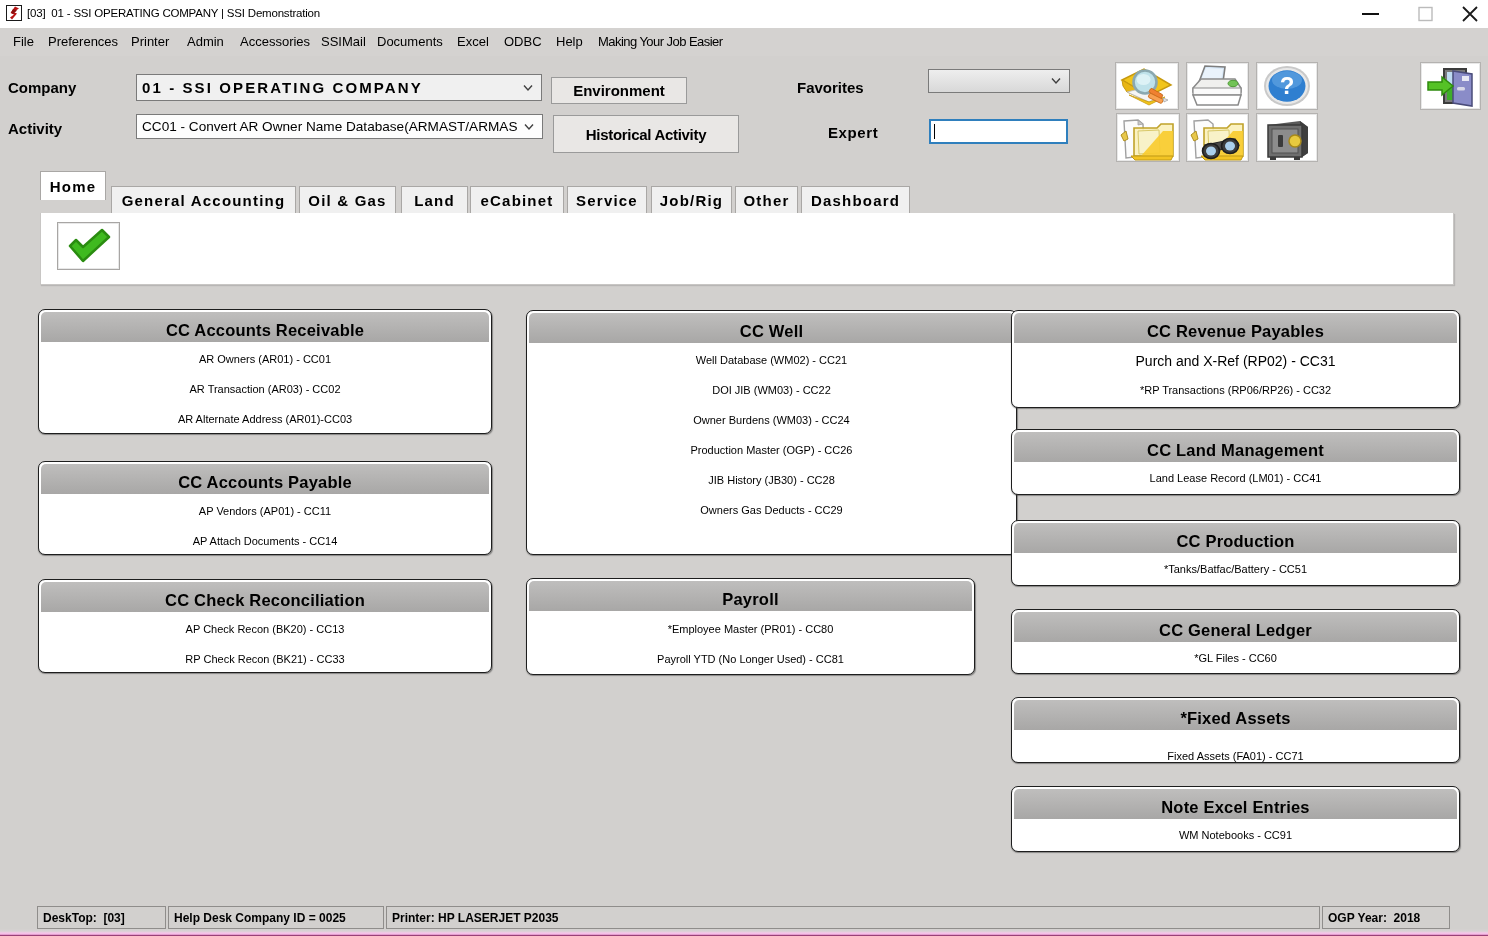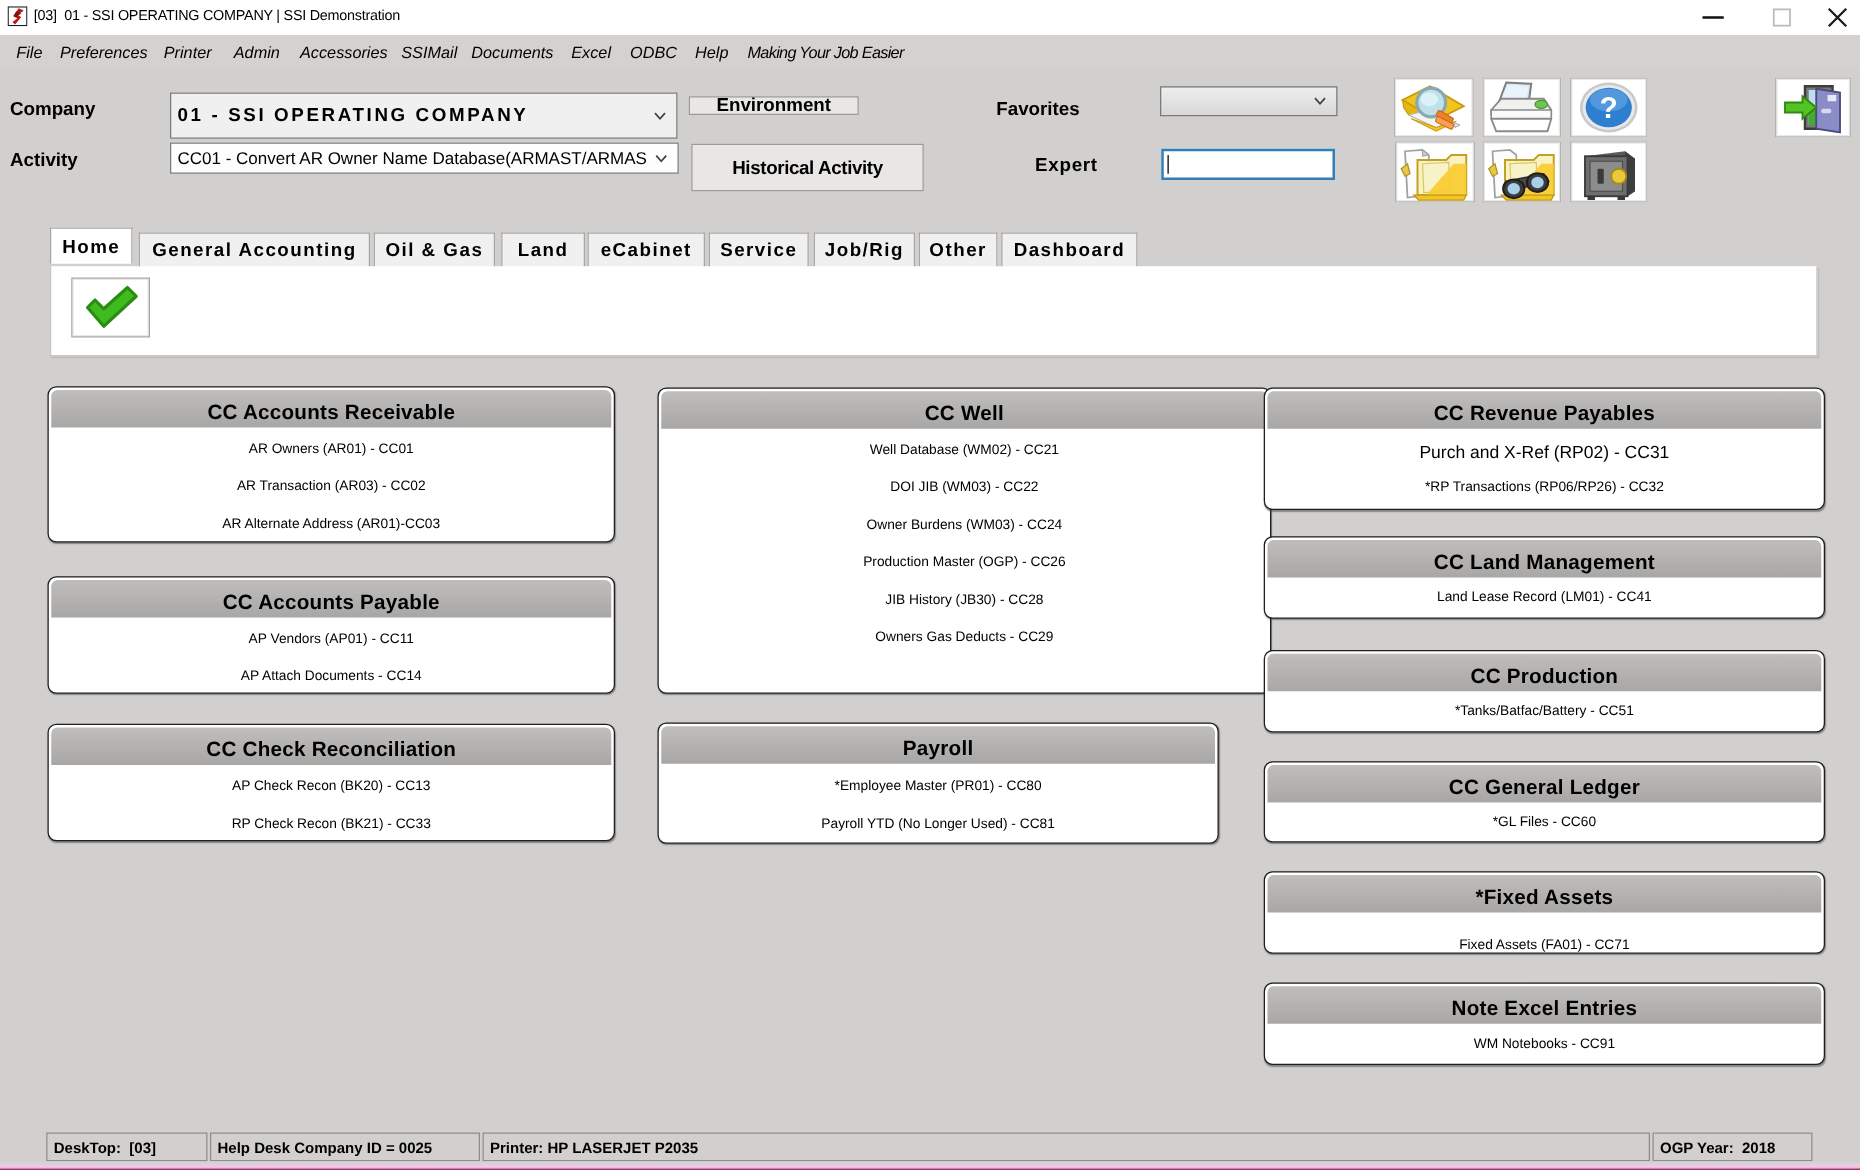--- a/index.html
+++ b/index.html
@@ -6,37 +6,37 @@
 html,body { width:1488px; height:936px; overflow:hidden; }
 body { font-family:"Liberation Sans", sans-serif; position:relative; background:#d2d0ce; }
 .abs { position:absolute; }
 
 
 #titlebar { position:absolute; left:0; top:0; width:1488px; height:28px; background:#ffffff; }
 #titletext { position:absolute; left:27px; top:7px; font-size:11.5px; letter-spacing:-0.2px; color:#000; white-space:pre; }
 
 
 #menubar { position:absolute; left:0; top:28px; width:1488px; height:28px; background:#d4d2d0; }
-.menuitem { position:absolute; top:6px; font-size:13px; color:#000;font-style:italic; }
+.menuitem { position:absolute; top:6px; font-size:13px; color:#000; }
 
 
 #main { position:absolute; left:0; top:56px; width:1488px; height:852px; background:#d2d0ce; }
 
 .lbl { position:absolute; font-weight:bold; font-size:15px; color:#000; }
 
 .combo { position:absolute; background:#f0f0f0; border:1px solid #7a7a7a; font-size:15px; display:flex; align-items:center; padding-left:5px; white-space:nowrap; overflow:hidden; }
 .combo .chev { position:absolute; right:8px; top:50%; margin-top:-4px; width:10px; height:8px; }
 
 .btn97 { position:absolute; background:#e9e7e5; border:1px solid #9a9a9a; font-weight:bold; font-size:15px; color:#000; display:flex; align-items:center; justify-content:center; }
 
 .iconbtn { position:absolute; background:#ffffff; border:1px solid #b4b2b0; box-shadow:inset 0 0 0 1px #e8e8e8; display:flex; align-items:center; justify-content:center; }
 
 
 .tab { position:absolute; top:186px; height:28px; background:#f0f0f0; border:1px solid #a9a7a5; border-bottom:none; font-weight:bold; font-size:15px; letter-spacing:1.2px; color:#000; display:flex; align-items:center; justify-content:center; }
-.tab.active { background:#ffffff; height:29px; top:182px; z-index:3;text-align:right; }
+.tab.active { background:#ffffff; height:29px; top:171px; z-index:3;text-align:right; }
 #tabpanel { position:absolute; left:40px; top:213px; width:1414px; height:72px; background:#ffffff; border:1px solid #c8c6c4; border-top:none; box-shadow:1px 1px 1px rgba(0,0,0,0.12); }
 
 
 .panel { position:absolute; background:#ffffff; border:1px solid #1e1e1e; border-radius:7px; padding:2px 2px 0 2px; box-shadow:0.5px 1px 1px rgba(60,60,60,0.5); }
 .panel h3 { height:30px; background:linear-gradient(#bfbebd,#a8a7a6); border-radius:5px 5px 0 0; font-size:16.5px; font-weight:bold; color:#000; text-align:center; line-height:29px; padding-top:4px; letter-spacing:0.2px; }
 .panel .it { height:30px; line-height:30px; text-align:center; font-size:11px; color:#000; }
 .panel .itbig { height:30px; line-height:32px; text-align:center; font-size:14px; color:#000; }
 
 
 .scell { position:absolute; top:906px; height:23px; border:1px solid #8f8d8b; font-weight:bold; font-size:12px; color:#000; display:flex; align-items:center; padding-left:5px; background:#d2d0ce; white-space:pre; }
@@ -74,26 +74,26 @@
   <div class="menuitem" style="left:377px">Documents</div>
   <div class="menuitem" style="left:457px">Excel</div>
   <div class="menuitem" style="left:504px">ODBC</div>
   <div class="menuitem" style="left:556px">Help</div>
   <div class="menuitem" style="left:598px;letter-spacing:-0.55px">Making Your Job Easier</div>
 </div>
 
 <div id="main"></div>
 
 <div class="lbl" style="left:8px;top:79px">Company</div>
-<div class="combo" style="left:136px;top:74px;width:406px;height:37px;font-weight:bold;letter-spacing:2.1px">01 - SSI OPERATING COMPANY
+<div class="combo" style="left:136px;top:74px;width:406px;height:27px;font-weight:bold;letter-spacing:2.1px">01 - SSI OPERATING COMPANY
   <svg class="chev" viewBox="0 0 10 8">
       <path d="M1 1.5 L5 6 L9 1.5" fill="none" stroke="#404040" stroke-width="1.4"></path>
     </svg>
 </div>
-<div class="btn97" style="left:551px;top:77px;width:136px;height:15px">Environment</div>
+<div class="btn97" style="left:551px;top:77px;width:136px;height:27px">Environment</div>
 
 <div class="lbl" style="left:8px;top:120px">Activity</div>
 <div class="combo" style="left:136px;top:114px;width:407px;height:25px;background:#fdfdfd;font-size:13.6px">CC01 - Convert AR Owner Name Database(ARMAST/ARMAS
   <svg class="chev" viewBox="0 0 10 8">
       <path d="M1 1.5 L5 6 L9 1.5" fill="none" stroke="#404040" stroke-width="1.4"></path>
     </svg>
 </div>
 <div class="btn97" style="left:553px;top:115px;width:186px;height:38px;letter-spacing:-0.3px">Historical Activity</div>
 
 <div class="lbl" style="left:797px;top:79px">Favorites</div>

